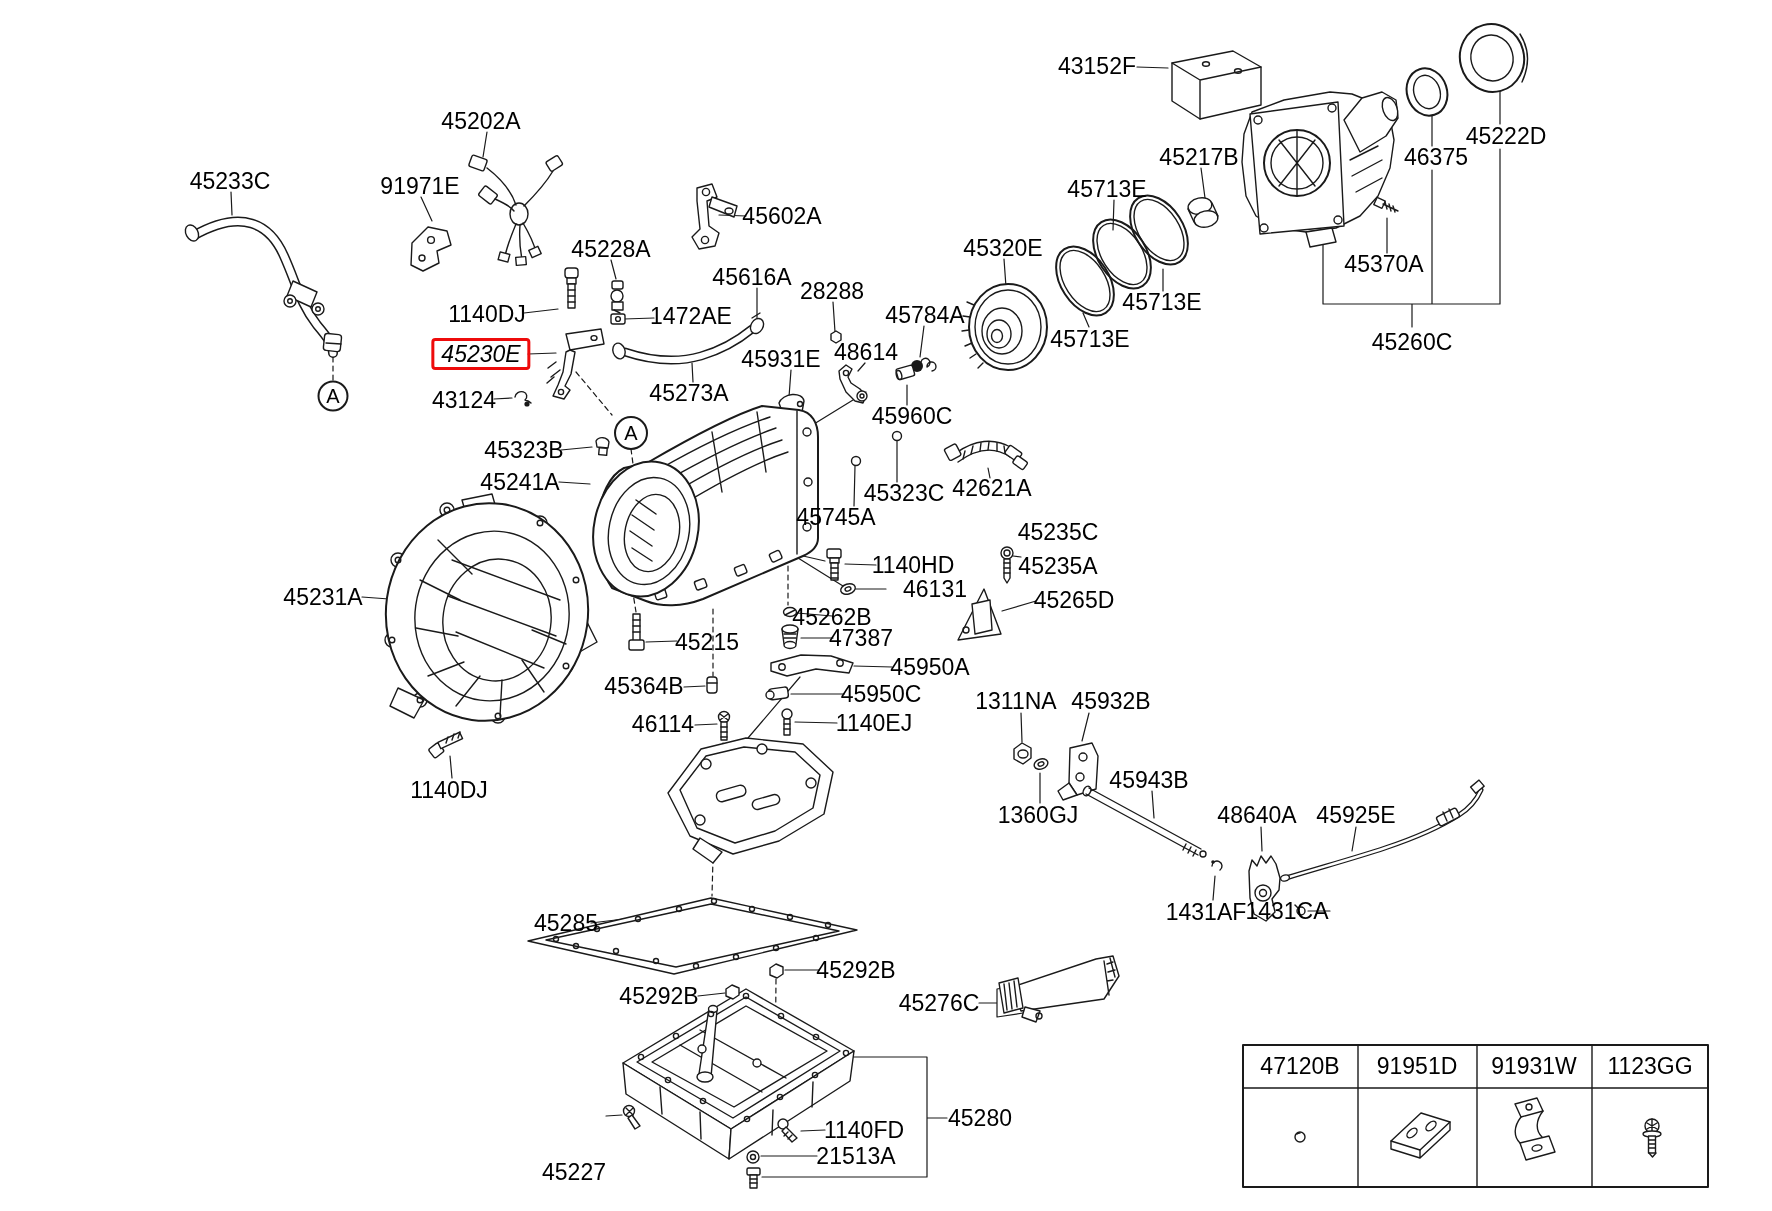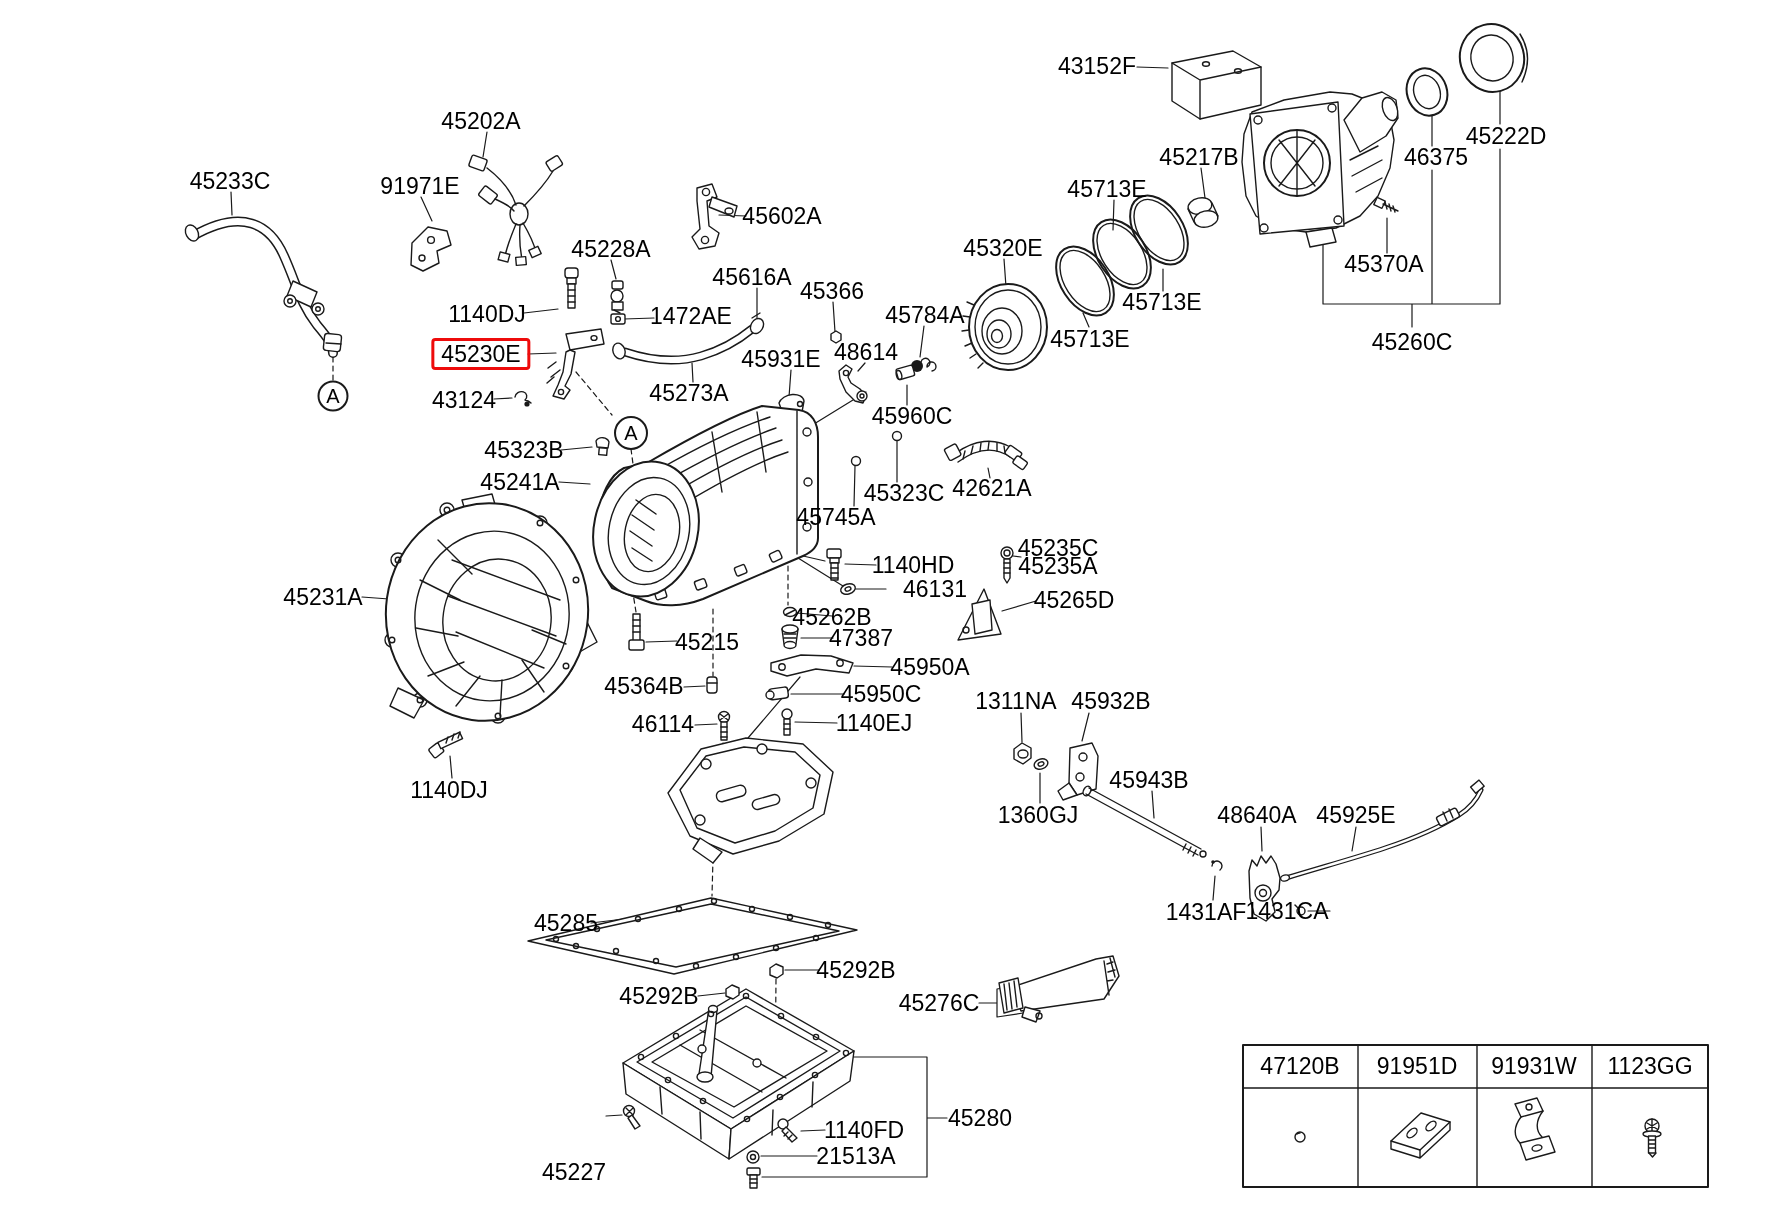--- a/index.html
+++ b/index.html
@@ -13,21 +13,21 @@
   svg.art .d{stroke-dasharray:5 4;stroke-width:1.2;}
   svg.art .t2{stroke-width:2;}
   svg.art .tube{stroke-width:10;}
   svg.art .tubew{stroke-width:7;stroke:#fff;}
   svg.art .pipe{stroke-width:9;}
   svg.art .pipew{stroke-width:6;stroke:#fff;}
   svg.art .cab{stroke-width:5;}
   svg.art .cabw{stroke-width:2.4;stroke:#fff;}
   .lbl{position:absolute;transform:translate(-50%,-50%);font-size:23px;line-height:1.05;
        color:#000;white-space:nowrap;}
-  .lbl.hl{border:3px solid #ee0b0b;border-radius:4px;padding:1px 7px;}
+  .lbl.hl{border:3px solid #ee0b0b;border-radius:4px;padding:1px 7px;font-style:italic;}
   .marker{position:absolute;transform:translate(-50%,-50%);border:2px solid #1a1a1a;border-radius:50%;
           display:flex;align-items:center;justify-content:center;font-size:20px;color:#000;background:#fff;}
   .m1{width:27px;height:27px;}
   .m2{width:30px;height:30px;}
 </style>
 </head>
 <body>
 
 <div class="stage">
 
@@ -531,21 +531,21 @@
     </g>
   </g>
 </svg>
 
 <div class="lbl" style="left:230px;top:181px">45233C</div>
 <div class="lbl" style="left:481px;top:121px">45202A</div>
 <div class="lbl" style="left:420px;top:186px">91971E</div>
 <div class="lbl" style="left:782px;top:216px">45602A</div>
 <div class="lbl" style="left:611px;top:249px">45228A</div>
 <div class="lbl" style="left:752px;top:277px">45616A</div>
-<div class="lbl" style="left:832px;top:291px">45366</div>
+<div class="lbl" style="left:832px;top:291px">28288</div>
 <div class="lbl" style="left:487px;top:314px">1140DJ</div>
 <div class="lbl" style="left:691px;top:316px">1472AE</div>
 <div class="lbl hl" style="left:481px;top:354px">45230E</div>
 <div class="lbl" style="left:925px;top:315px">45784A</div>
 <div class="lbl" style="left:866px;top:352px">48614</div>
 <div class="lbl" style="left:689px;top:393px">45273A</div>
 <div class="lbl" style="left:781px;top:359px">45931E</div>
 <div class="lbl" style="left:464px;top:400px">43124</div>
 <div class="lbl" style="left:912px;top:416px">45960C</div>
 <div class="lbl" style="left:1003px;top:248px">45320E</div>
@@ -559,21 +559,21 @@
 <div class="lbl" style="left:1384px;top:264px">45370A</div>
 <div class="lbl" style="left:1412px;top:342px">45260C</div>
 <div class="lbl" style="left:524px;top:450px">45323B</div>
 <div class="lbl" style="left:520px;top:482px">45241A</div>
 <div class="lbl" style="left:323px;top:597px">45231A</div>
 <div class="lbl" style="left:904px;top:493px">45323C</div>
 <div class="lbl" style="left:992px;top:488px">42621A</div>
 <div class="lbl" style="left:836px;top:517px">45745A</div>
 <div class="lbl" style="left:913px;top:565px">1140HD</div>
 <div class="lbl" style="left:935px;top:589px">46131</div>
-<div class="lbl" style="left:1058px;top:548px">45235C</div>
+<div class="lbl" style="left:1058px;top:532px">45235C</div>
 <div class="lbl" style="left:1058px;top:566px">45235A</div>
 <div class="lbl" style="left:1074px;top:600px">45265D</div>
 <div class="lbl" style="left:832px;top:617px">45262B</div>
 <div class="lbl" style="left:707px;top:642px">45215</div>
 <div class="lbl" style="left:861px;top:638px">47387</div>
 <div class="lbl" style="left:644px;top:686px">45364B</div>
 <div class="lbl" style="left:930px;top:667px">45950A</div>
 <div class="lbl" style="left:881px;top:694px">45950C</div>
 <div class="lbl" style="left:663px;top:724px">46114</div>
 <div class="lbl" style="left:874px;top:723px">1140EJ</div>

